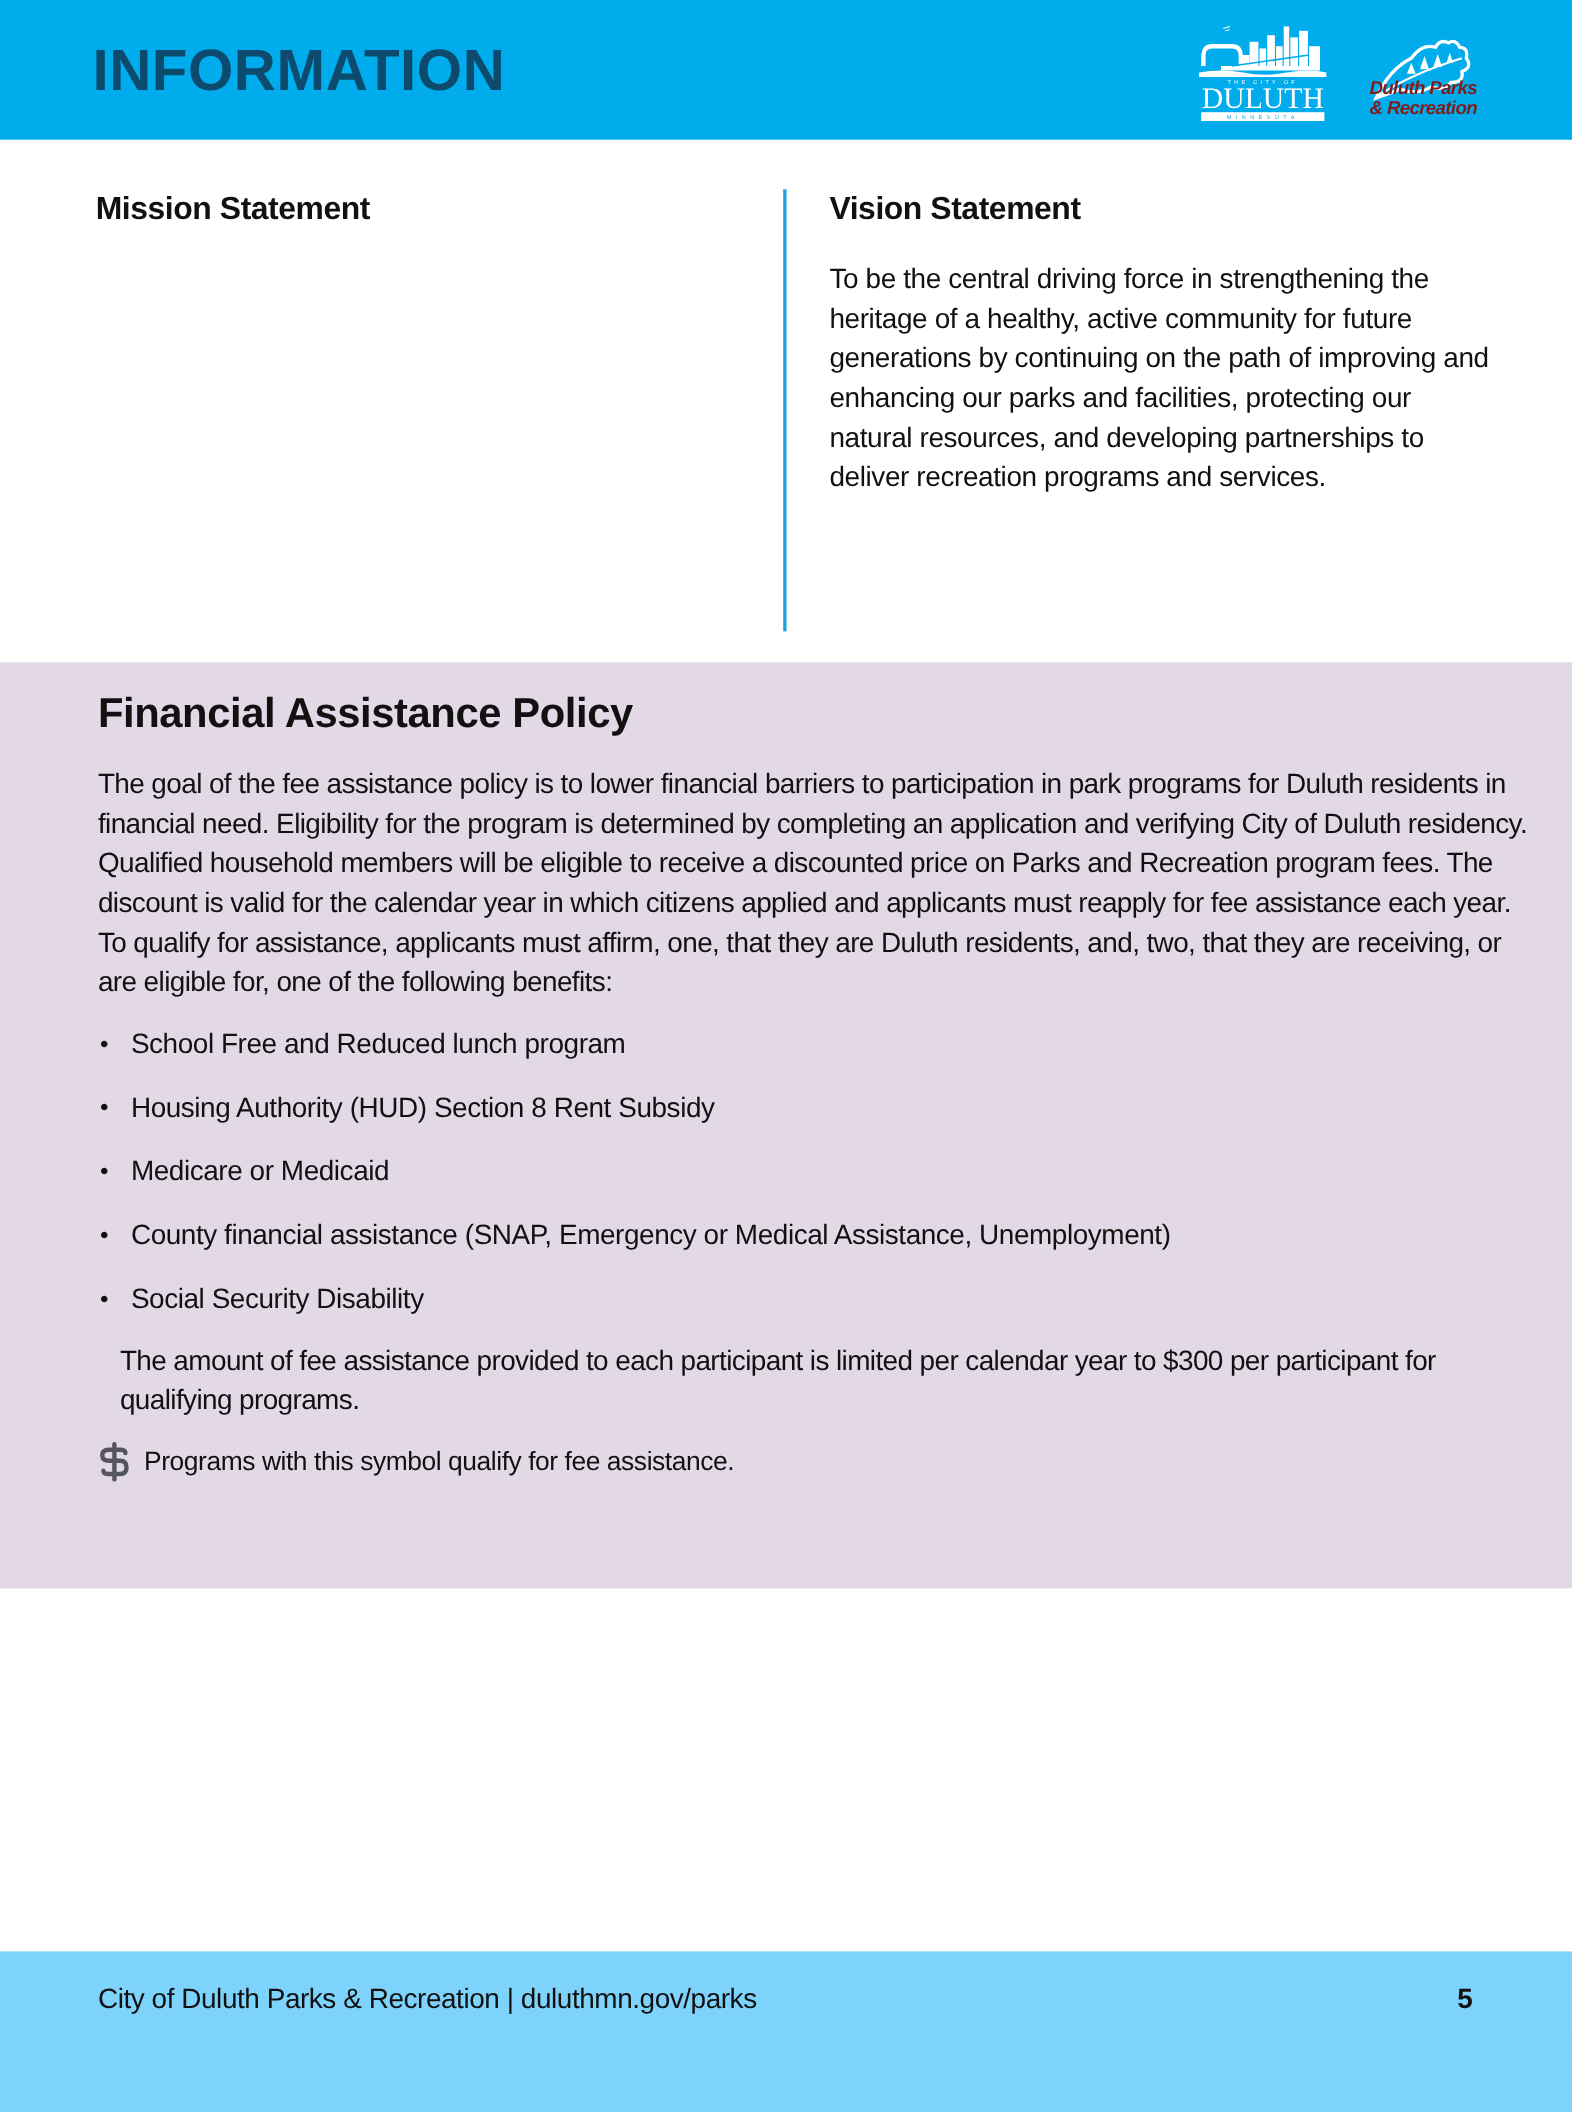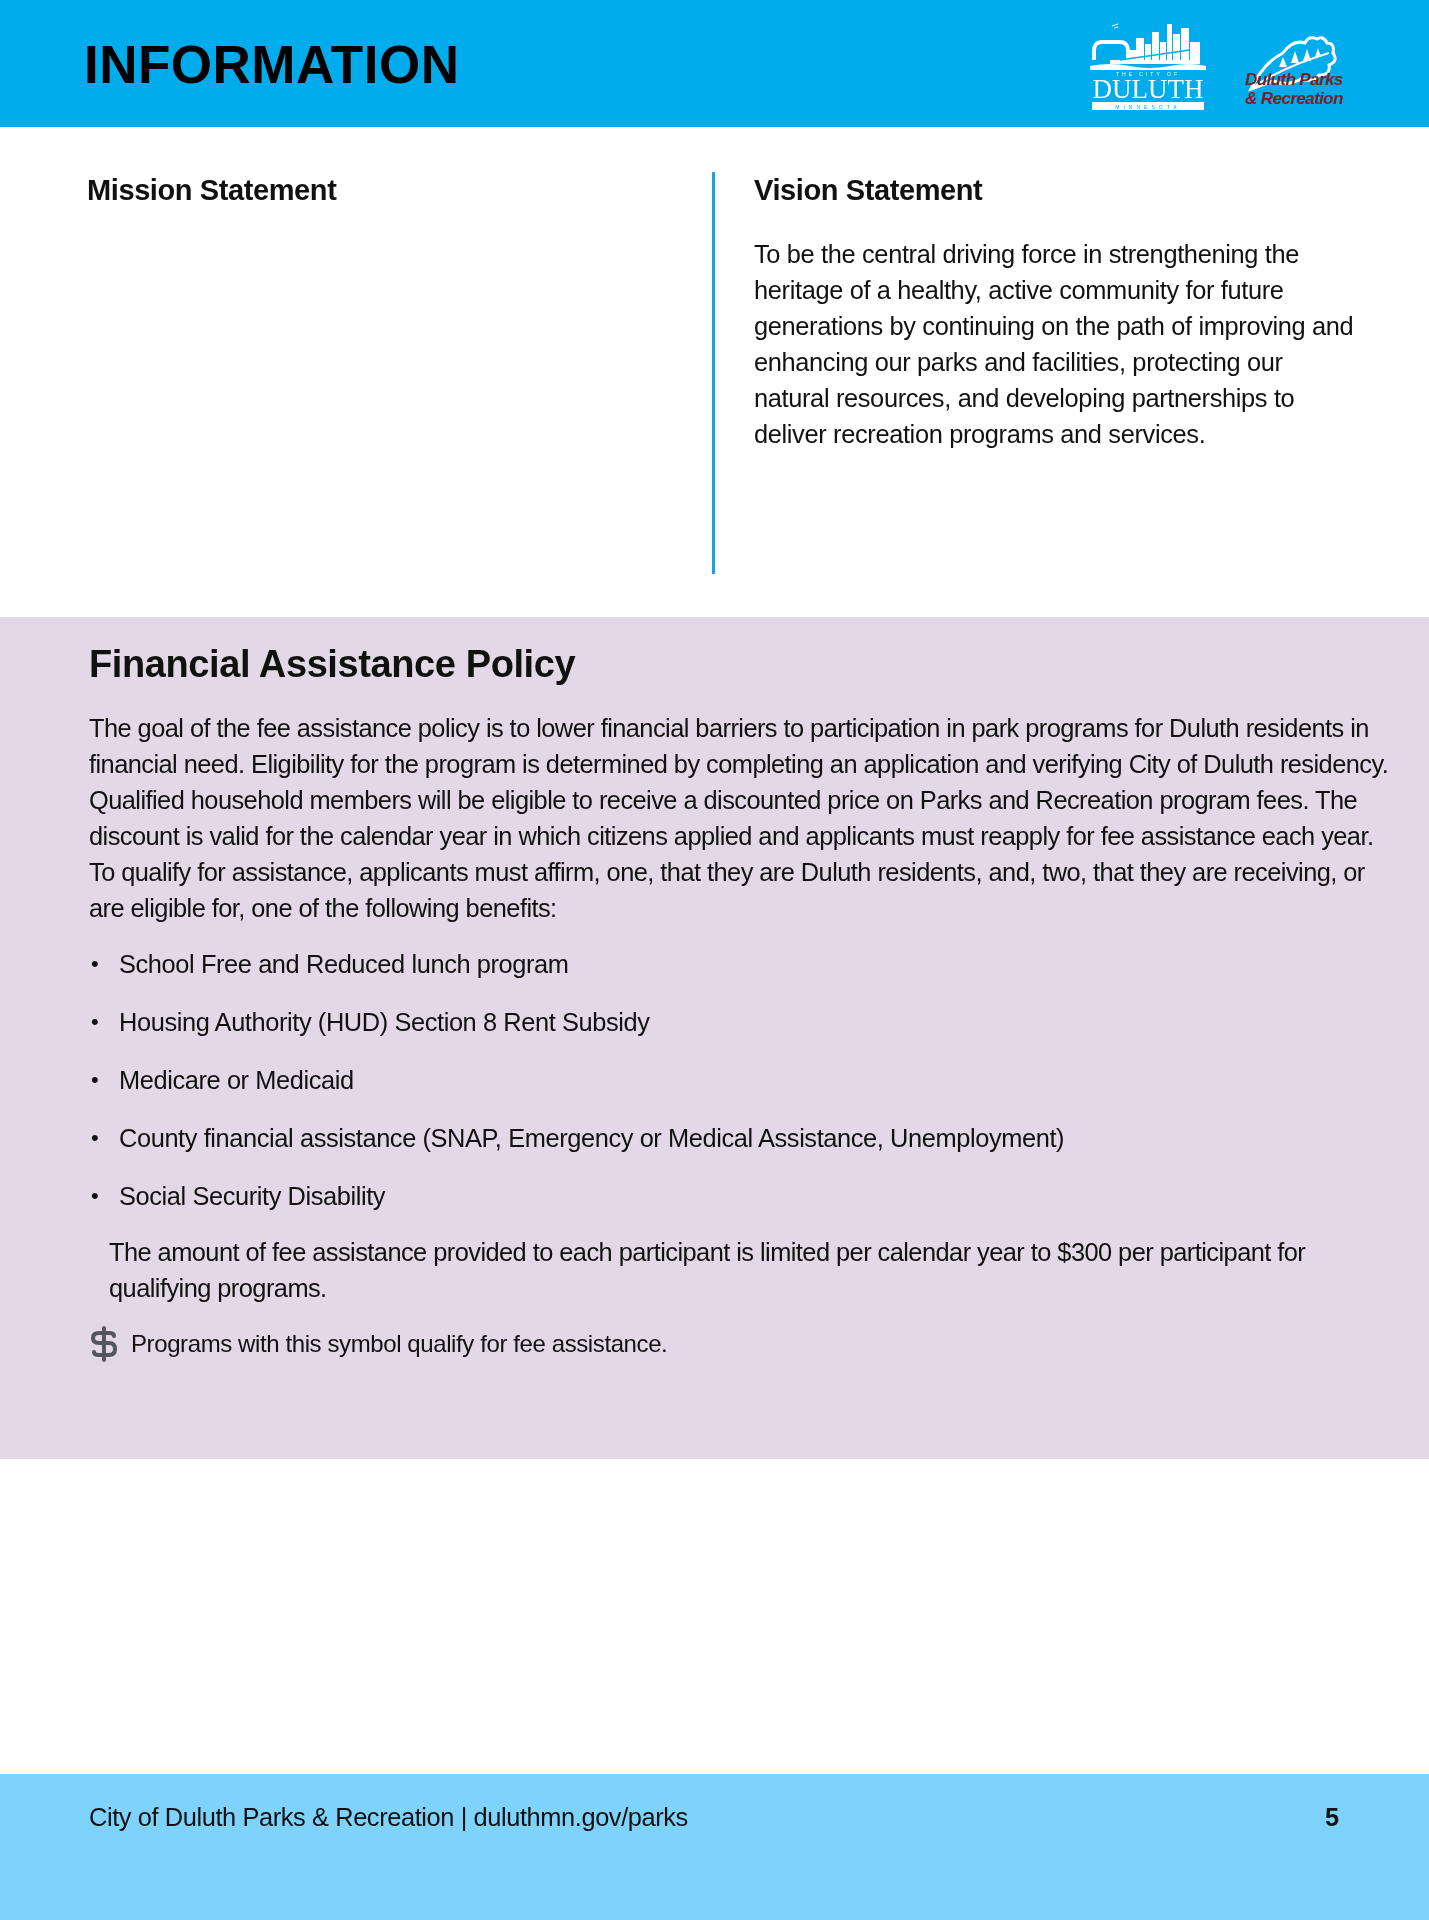--- a/index.html
+++ b/index.html
@@ -5,21 +5,21 @@
     * { box-sizing: border-box; margin: 0; padding: 0; }
     html, body { width: 1429px; height: 1920px; background: #ffffff; overflow: hidden; }
     body { font-family: "Liberation Sans", "DejaVu Sans", sans-serif; color: #111111; position: relative; }
 
     .header {
       position: absolute; left: 0; top: 0; width: 1429px; height: 127px;
       background: #00aceb;
     }
     .header-title {
       position: absolute; left: 84px; top: 34px;
-      color: #000000; font-size: 53px; font-weight: bold; letter-spacing: 0.5px;
+      color: #0c4a6e; font-size: 53px; font-weight: bold; letter-spacing: 0.5px;
       line-height: 62px;
     }
     .logo-duluth { position: absolute; left: 1090px; top: 20px; width: 116px; height: 92px; }
     .logo-parks { position: absolute; left: 1243px; top: 14px; width: 96px; height: 98px; }
     .logo-parks-text {
       position: absolute; left: 1245px; top: 70px; color: #7f1d1d;
       font-size: 17px; font-weight: bold; line-height: 19px; letter-spacing: -0.6px;
       font-family: "Liberation Sans", sans-serif;
       font-style: italic;
     }
@@ -34,21 +34,21 @@
       margin-bottom: 22px;
     }
     .col p {
       font-size: 25.4px; line-height: 36px; letter-spacing: -0.35px;
     }
     .divider {
       position: absolute; left: 712px; top: 172px; width: 3px; height: 402px; background: #1aa3dc;
     }
 
     .fin {
-      position: absolute; left: 0; top: 617px; width: 1429px; height: 842px;
+      position: absolute; left: 0; top: 602px; width: 1429px; height: 842px;
       background: #e3d9e6;
     }
     .fin-inner { position: absolute; left: 89px; top: 23px; width: 1300px; }
     .fin h2 {
       font-size: 38px; font-weight: bold; line-height: 48px; letter-spacing: -0.4px;
       margin-bottom: 22px;
     }
     .fin p {
       font-size: 25.4px; line-height: 36px; letter-spacing: -0.55px;
     }

